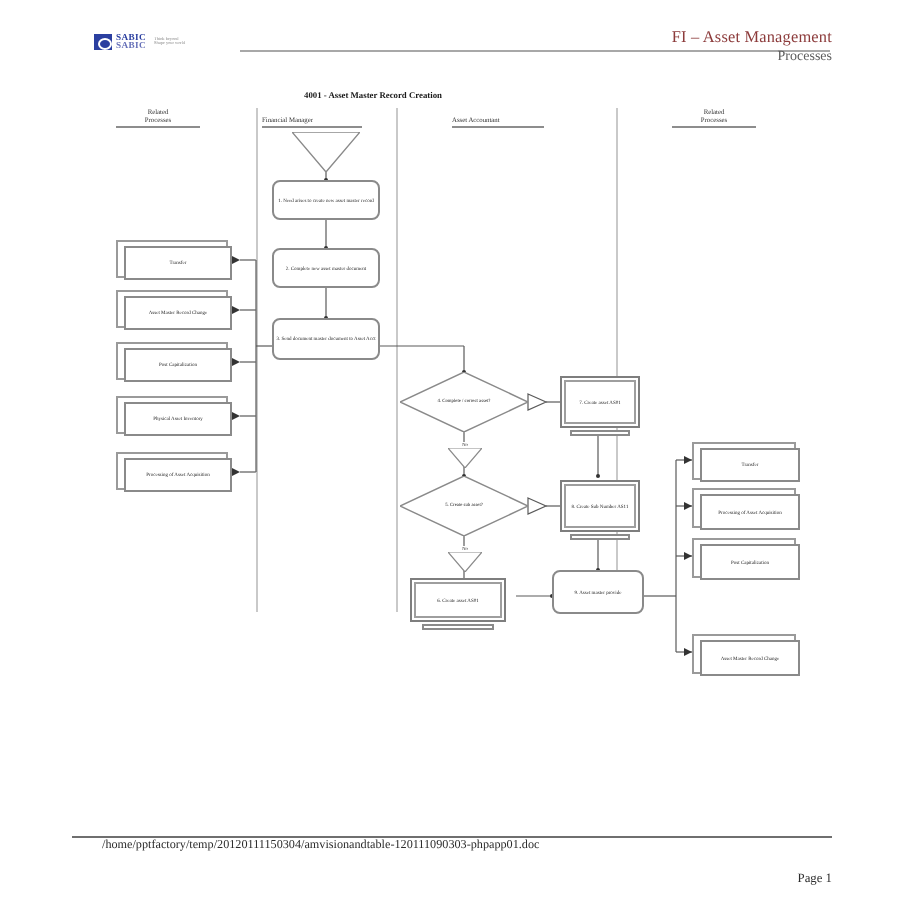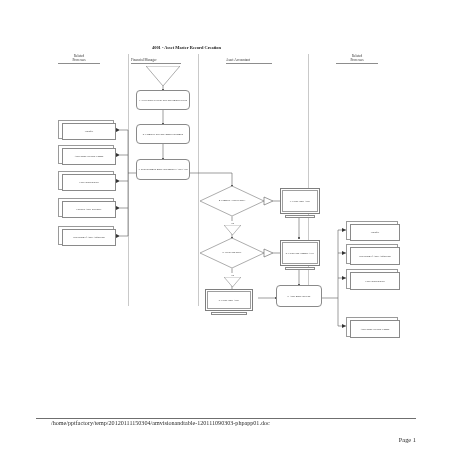--- a/index.html
+++ b/index.html
@@ -67,20 +67,36 @@
   #footer{position:absolute;left:0;bottom:0;width:452px;height:38px;}
   .ftr-rule{position:absolute;left:36px;top:4px;width:380px;height:1px;background:#6f6f6f;}
   .ftr-path{position:absolute;left:51px;top:6px;font-size:6.1px;color:#2c2c2c;white-space:nowrap;}
   .ftr-page{position:absolute;right:36px;top:22px;font-size:6.4px;color:#2c2c2c;}
 </style>
 </head>
 <body>
 
 <div id="page">
 
+  <div id="header">
+    <div class="logo">
+      <div class="logo-mark"></div>
+      <div class="logo-word">
+        <div>SABIC</div>
+        <div>SABIC</div>
+      </div>
+      <div class="logo-tag">
+        <div>Think beyond</div>
+        <div>Shape your world</div>
+      </div>
+    </div>
+    <div class="hdr-rule"></div>
+    <div class="hdr-title">FI – Asset Management</div>
+    <div class="hdr-sub">Processes</div>
+  </div>
 
   <div id="diagram">
 
     <div id="chart-title">4001 - Asset Master Record Creation</div>
 
     <div class="lane-line" style="left:128px;top:14px;height:252px;"></div>
     <div class="lane-line" style="left:198px;top:14px;height:252px;"></div>
     <div class="lane-line" style="left:308px;top:14px;height:252px;"></div>
 
     <div class="lane-hdr" style="left:58px;top:14px;width:42px;">

